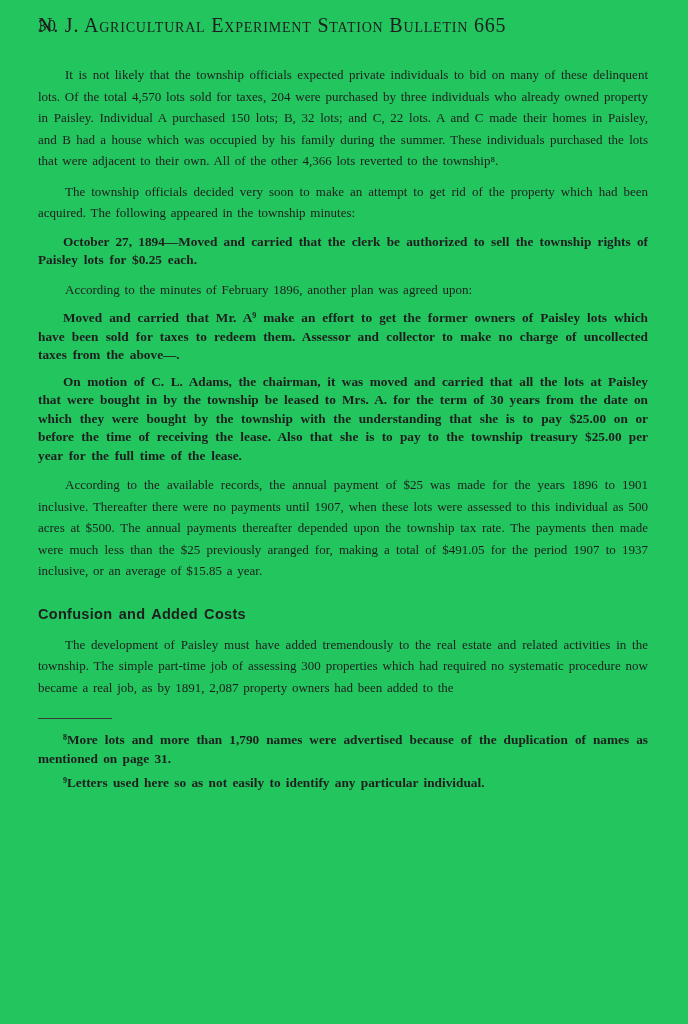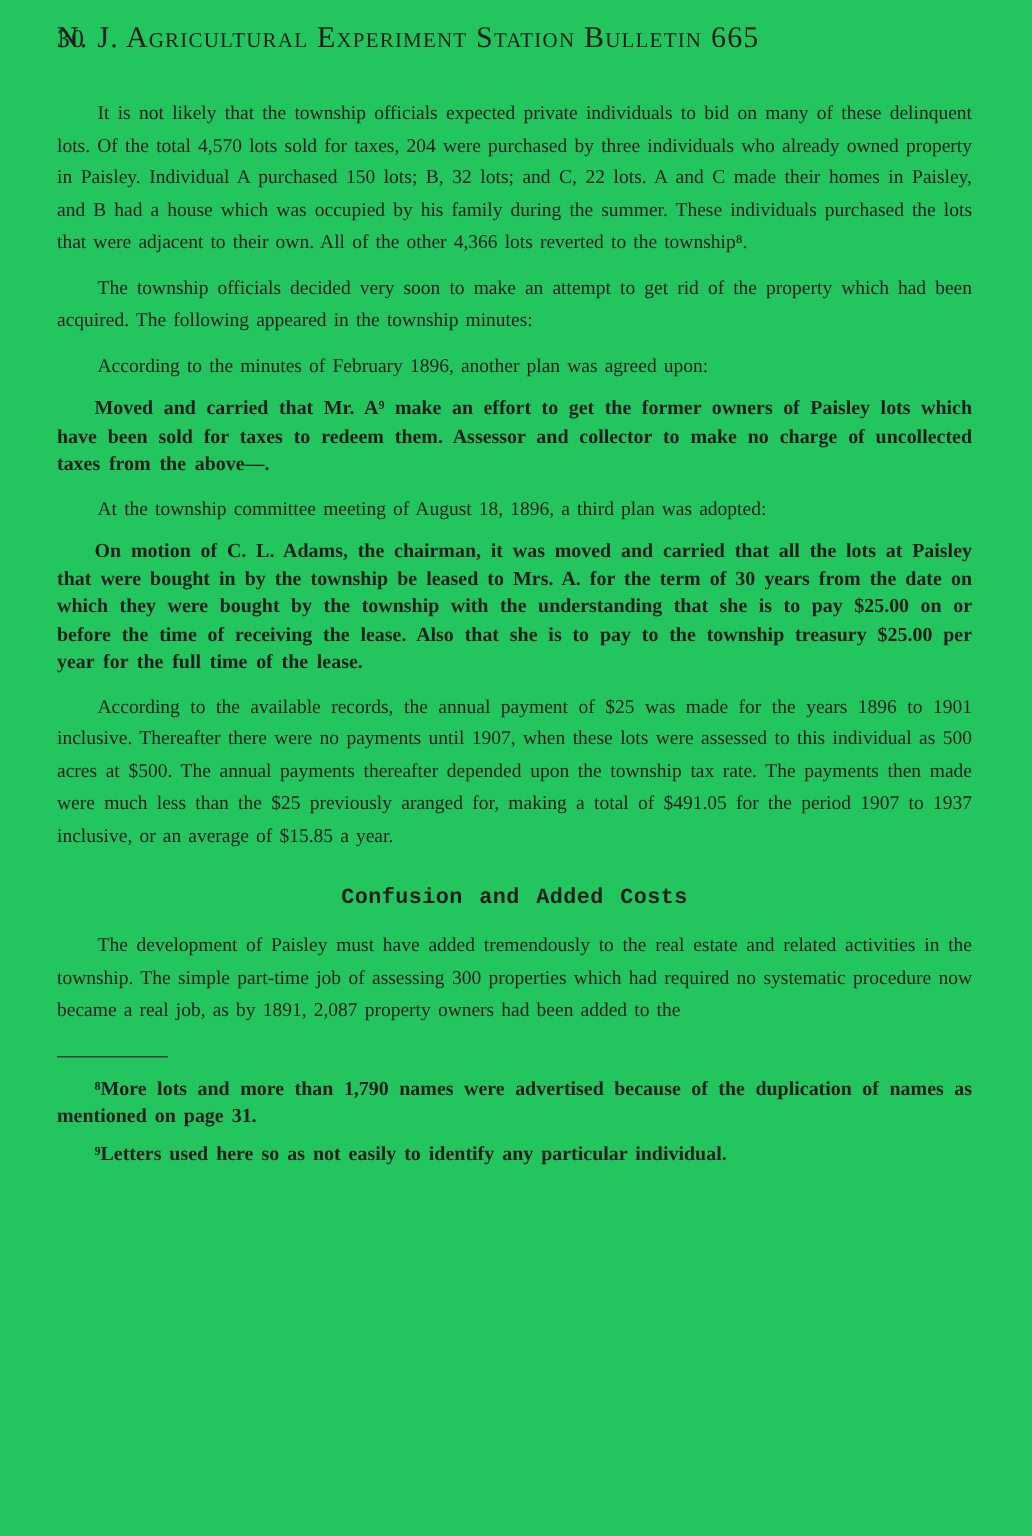--- a/index.html
+++ b/index.html
@@ -33,23 +33,23 @@
   }
   p.bodytext.indent { text-indent: 27px; }
   p.quote {
     font-size: 13.3px; line-height: 18.5px;
     font-weight: bold;
     text-align: justify; word-spacing: 2.5px;
     text-indent: 25px;
     margin: 8px 0;
   }
   h2.section {
-    font-family: Liberation Mono, monospace;
+    font-family: Liberation Sans, sans-serif;
     font-size: 14.5px; font-weight: bold;
-    text-align: center; letter-spacing: 0.3px; word-spacing: 2px;
+    letter-spacing: 0.3px; word-spacing: 2px;
     margin: 24px 0 12px 0;
   }
   .fn-rule {
     width: 74px; height: 0;
     border-top: 1.6px solid #3a3a3a;
     margin: 20px 0 12px 0;
   }
   p.footnote {
     font-size: 13.3px; line-height: 18.5px;
     font-weight: bold;
@@ -65,27 +65,27 @@
 
   <div class="header">
     <span class="pagenum">30</span>
     <span class="running-title">N. J. Agricultural Experiment Station Bulletin 665</span>
   </div>
 
   <p class="bodytext indent">It is not likely that the township officials expected private individuals to bid on many of these delinquent lots. Of the total 4,570 lots sold for taxes, 204 were purchased by three individuals who already owned property in Paisley. Individual A purchased 150 lots; B, 32 lots; and C, 22 lots. A and C made their homes in Paisley, and B had a house which was occupied by his family during the summer. These individuals purchased the lots that were adjacent to their own. All of the other 4,366 lots reverted to the township⁸.</p>
 
   <p class="bodytext indent">The township officials decided very soon to make an attempt to get rid of the property which had been acquired. The following appeared in the township minutes:</p>
 
+  <p class="quote">October 27, 1894—Moved and carried that the clerk be authorized to sell the township rights of Paisley lots for $0.25 each.</p>
 
 
   <p class="bodytext indent">According to the minutes of February 1896, another plan was agreed upon:</p>
 
   <p class="quote">Moved and carried that Mr. A⁹ make an effort to get the former owners of Paisley lots which have been sold for taxes to redeem them. Assessor and collector to make no charge of uncollected taxes from the above—.</p>
 
-  <p class="bodytext indent">At the township committee meeting of August 18, 1896, a third plan was adopted:</p>
 
   <p class="quote">On motion of C. L. Adams, the chairman, it was moved and carried that all the lots at Paisley that were bought in by the township be leased to Mrs. A. for the term of 30 years from the date on which they were bought by the township with the understanding that she is to pay $25.00 on or before the time of receiving the lease. Also that she is to pay to the township treasury $25.00 per year for the full time of the lease.</p>
 
   <p class="bodytext indent">According to the available records, the annual payment of $25 was made for the years 1896 to 1901 inclusive. Thereafter there were no payments until 1907, when these lots were assessed to this individual as 500 acres at $500. The annual payments thereafter depended upon the township tax rate. The payments then made were much less than the $25 previously aranged for, making a total of $491.05 for the period 1907 to 1937 inclusive, or an average of $15.85 a year.</p>
 
   <h2 class="section">Confusion and Added Costs</h2>
 
   <p class="bodytext indent">The development of Paisley must have added tremendously to the real estate and related activities in the township. The simple part-time job of assessing 300 properties which had required no systematic procedure now became a real job, as by 1891, 2,087 property owners had been added to the</p>
 
   <div class="fn-rule"></div>

